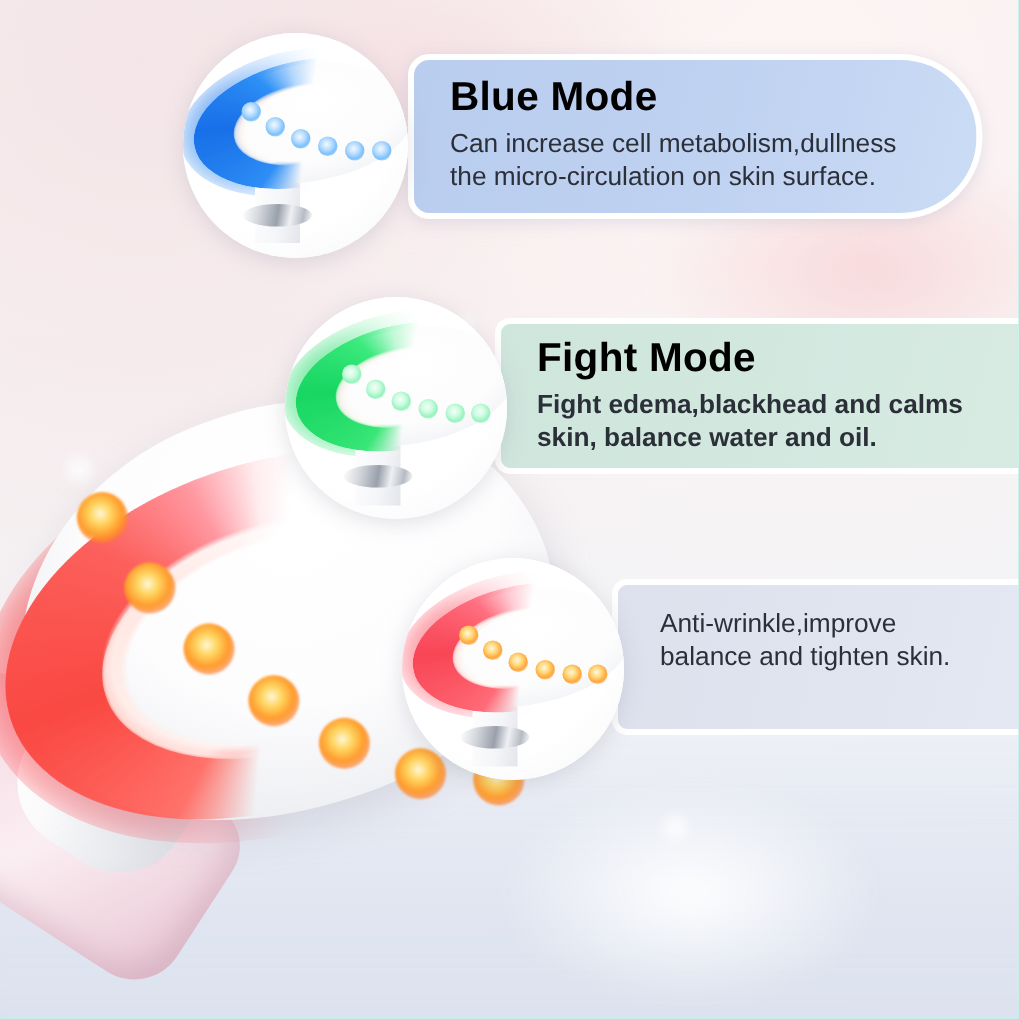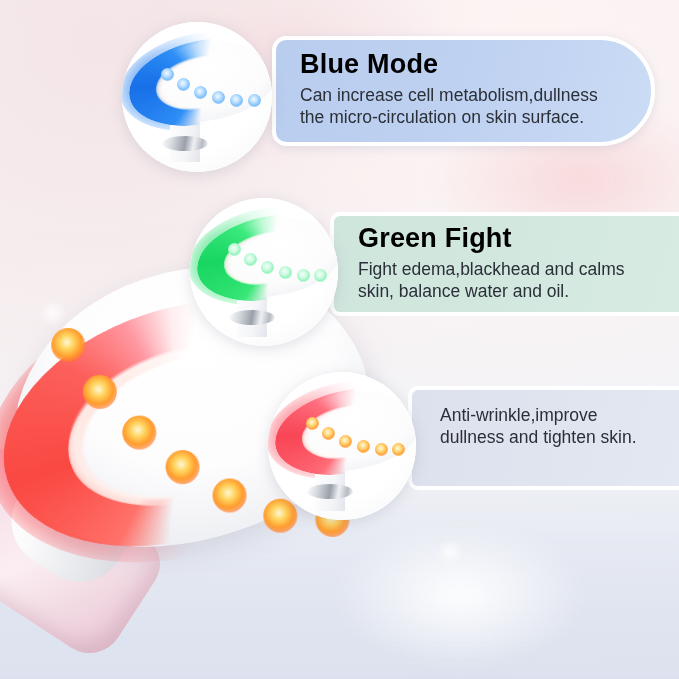--- a/index.html
+++ b/index.html
@@ -424,22 +424,22 @@
     <div class="bub-led" style="left:72px; top:64px;"></div>
     <div class="bub-led" style="left:90px; top:69px;"></div>
     <div class="bub-led" style="left:108px; top:72px;"></div>
     <div class="bub-led" style="left:126px; top:72px;"></div>
   </div>
 
   <div class="panel" id="panel-green" style="left:330px; top:212px; width:353px; height:104px;">
     <div class="panel-inner"></div>
   </div>
   <div class="panel-text" style="left:358px; top:224px; width:320px;">
-    <div class="panel-title">Green Fight</div>
-    <div class="panel-desc" style="margin-top:4px;">Fight edema,blackhead and calms
+    <div class="panel-title">Fight Mode</div>
+    <div class="panel-desc" style="margin-top:4px;font-weight:bold;">Fight edema,blackhead and calms
 skin, balance water and oil.</div>
   </div>
   <div class="bubble" id="bubble-green" style="left:190px; top:198px; width:148px; height:148px;">
     <div class="bub-bg"></div>
     <div class="bub-band-soft"></div>
     <div class="bub-neck"></div>
     <div class="bub-head-white"></div>
     <div class="bub-band"></div>
     <div class="bub-slit"></div>
     <div class="bub-ring"></div>
@@ -449,21 +449,21 @@
     <div class="bub-led" style="left:89px; top:68px;"></div>
     <div class="bub-led" style="left:107px; top:71px;"></div>
     <div class="bub-led" style="left:124px; top:71px;"></div>
   </div>
 
   <div class="panel" id="panel-red" style="left:408px; top:386px; width:275px; height:104px;">
     <div class="panel-inner"></div>
   </div>
   <div class="panel-text" style="left:440px; top:400px; width:240px;">
     <div class="panel-desc" style="margin-top:4px;">Anti-wrinkle,improve
-dullness and tighten skin.</div>
+balance and tighten skin.</div>
   </div>
   <div class="bubble" id="bubble-red" style="left:268px; top:372px; width:148px; height:148px;">
     <div class="bub-bg"></div>
     <div class="bub-band-soft"></div>
     <div class="bub-neck"></div>
     <div class="bub-head-white"></div>
     <div class="bub-band"></div>
     <div class="bub-slit"></div>
     <div class="bub-ring"></div>
     <div class="bub-led" style="left:38px; top:45px;"></div>

